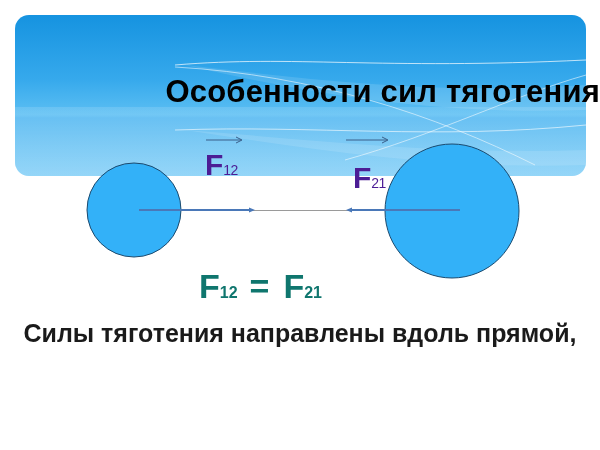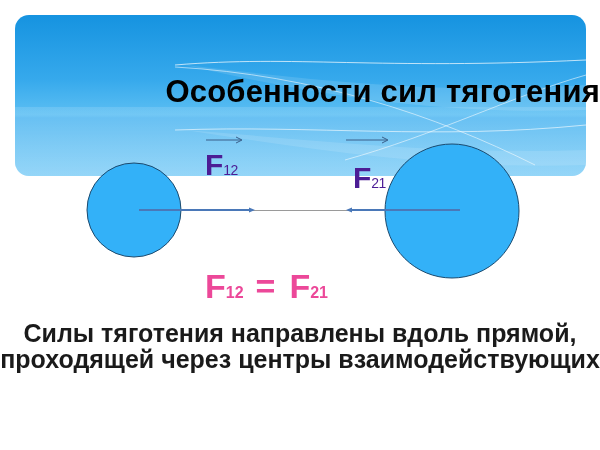--- a/index.html
+++ b/index.html
@@ -22,21 +22,21 @@
     position: absolute; left: 0; top: 74px; width: 600px; padding-left: 57px; box-sizing: border-box;
     text-align: right; font-weight: bold; font-size: 31px; color: #000;
     letter-spacing: 0.2px;
   }
   .vec-arrow { position: absolute; }
   .f-label {
     position: absolute; font-weight: bold; color: #4c1d95; font-size: 30px; line-height: 30px;
   }
   .f-label sub { font-size: 14px; vertical-align: baseline; font-weight: normal; letter-spacing: -0.5px; }
   .eq {
-    position: absolute; left: 205px; top: 267px; font-weight: bold; font-size: 34px; color: #ec4899;
+    position: absolute; left: 199px; top: 267px; font-weight: bold; font-size: 34px; color: #0f766e;
     white-space: nowrap;
   }
   .eq sub { font-size: 16px; vertical-align: baseline; font-weight: bold; }
   .eq .eqsign { margin: 0 14px 0 12px; }
   svg.diagram { position: absolute; left: 0; top: 0; }
   .desc {
     position: absolute; left: 0; top: 320px; width: 600px; text-align: center;
     font-weight: bold; font-size: 25px; line-height: 26px; color: #1a1a1a;
   }
 </style>
@@ -82,14 +82,13 @@
     <polygon points="352,207.5 346,210 352,212.5" fill="#4a78b8"></polygon>
   </g>
 </svg>
 
 <div class="eq">
   <span>F</span><sub>12</sub><span class="eqsign">=</span><span>F</span><sub>21</sub>
 </div>
 
 <div class="desc">
   <div>Силы тяготения направлены вдоль прямой,</div>
-  <div>проходящей через центры взаимодействующих</div>
 </div>
 
 </body></html>

